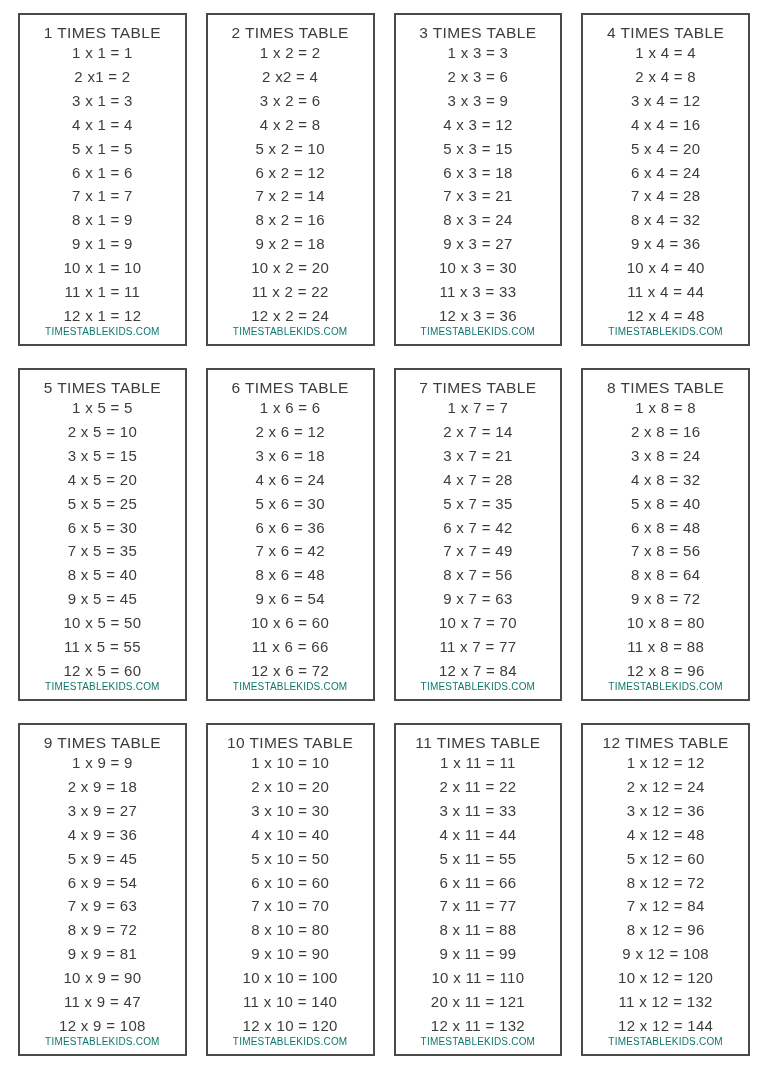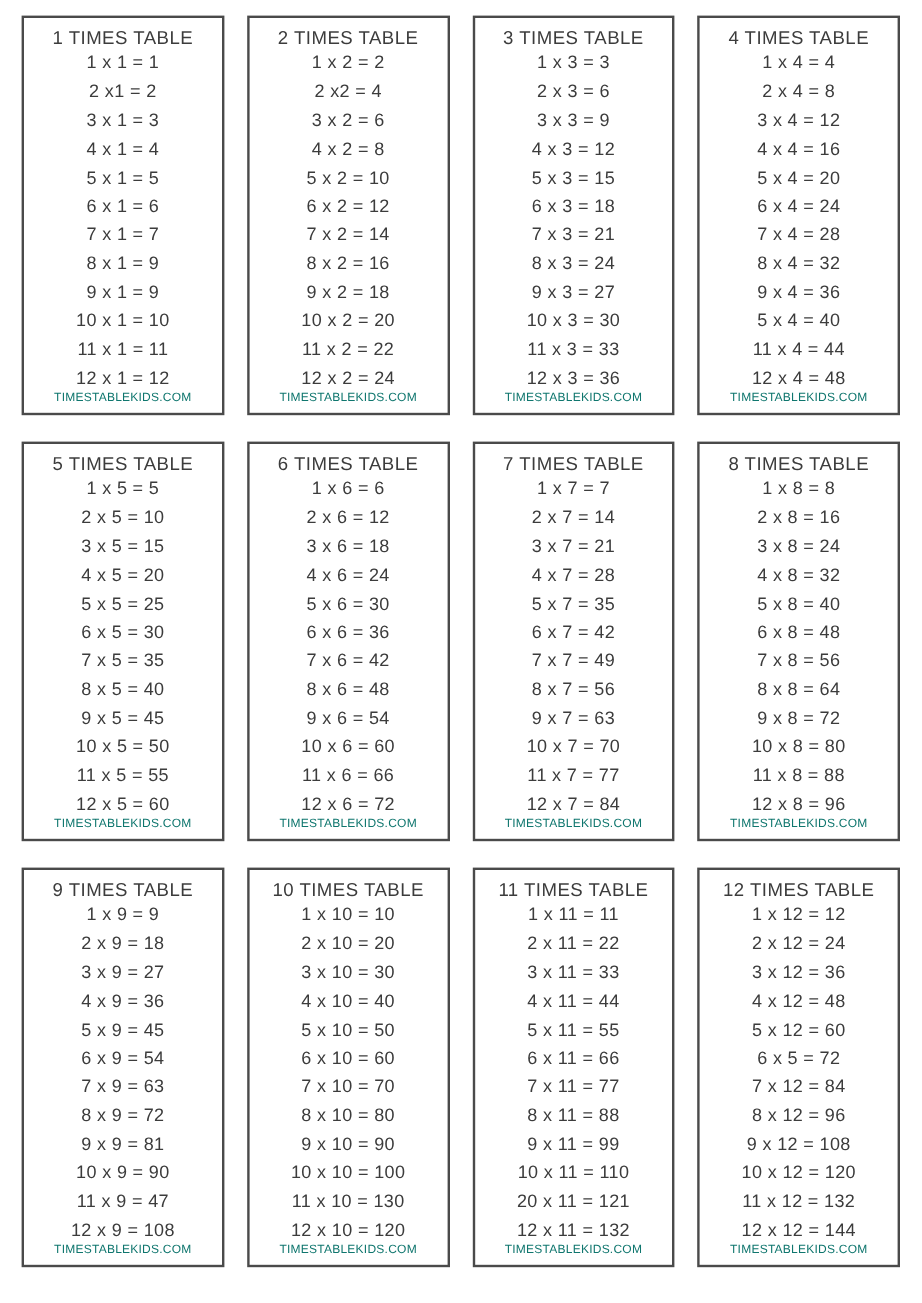--- a/index.html
+++ b/index.html
@@ -133,21 +133,21 @@
     <div class="eq-list">
         <div class="eq">1 x 4 = 4</div>
         <div class="eq">2 x 4 = 8</div>
         <div class="eq">3 x 4 = 12</div>
         <div class="eq">4 x 4 = 16</div>
         <div class="eq">5 x 4 = 20</div>
         <div class="eq">6 x 4 = 24</div>
         <div class="eq">7 x 4 = 28</div>
         <div class="eq">8 x 4 = 32</div>
         <div class="eq">9 x 4 = 36</div>
-        <div class="eq">5 x 4 = 40</div>
+        <div class="eq">10 x 4 = 40</div>
         <div class="eq">11 x 4 = 44</div>
         <div class="eq">12 x 4 = 48</div>
       </div>
     <div class="card-footer">TIMESTABLEKIDS.COM</div>
   </section>
 
   <section class="card">
     <h2 class="card-title">5 TIMES TABLE</h2>
     <div class="eq-list">
         <div class="eq">1 x 5 = 5</div>
@@ -248,21 +248,21 @@
         <div class="eq">1 x 10 = 10</div>
         <div class="eq">2 x 10 = 20</div>
         <div class="eq">3 x 10 = 30</div>
         <div class="eq">4 x 10 = 40</div>
         <div class="eq">5 x 10 = 50</div>
         <div class="eq">6 x 10 = 60</div>
         <div class="eq">7 x 10 = 70</div>
         <div class="eq">8 x 10 = 80</div>
         <div class="eq">9 x 10 = 90</div>
         <div class="eq">10 x 10 = 100</div>
-        <div class="eq">11 x 10 = 130</div>
+        <div class="eq">11 x 10 = 140</div>
         <div class="eq">12 x 10 = 120</div>
       </div>
     <div class="card-footer">TIMESTABLEKIDS.COM</div>
   </section>
 
   <section class="card">
     <h2 class="card-title">11 TIMES TABLE</h2>
     <div class="eq-list">
         <div class="eq">1 x 11 = 11</div>
         <div class="eq">2 x 11 = 22</div>
@@ -281,21 +281,21 @@
   </section>
 
   <section class="card">
     <h2 class="card-title">12 TIMES TABLE</h2>
     <div class="eq-list">
         <div class="eq">1 x 12 = 12</div>
         <div class="eq">2 x 12 = 24</div>
         <div class="eq">3 x 12 = 36</div>
         <div class="eq">4 x 12 = 48</div>
         <div class="eq">5 x 12 = 60</div>
-        <div class="eq">6 x 5 = 72</div>
+        <div class="eq">8 x 12 = 72</div>
         <div class="eq">7 x 12 = 84</div>
         <div class="eq">8 x 12 = 96</div>
         <div class="eq">9 x 12 = 108</div>
         <div class="eq">10 x 12 = 120</div>
         <div class="eq">11 x 12 = 132</div>
         <div class="eq">12 x 12 = 144</div>
       </div>
     <div class="card-footer">TIMESTABLEKIDS.COM</div>
   </section>
 

